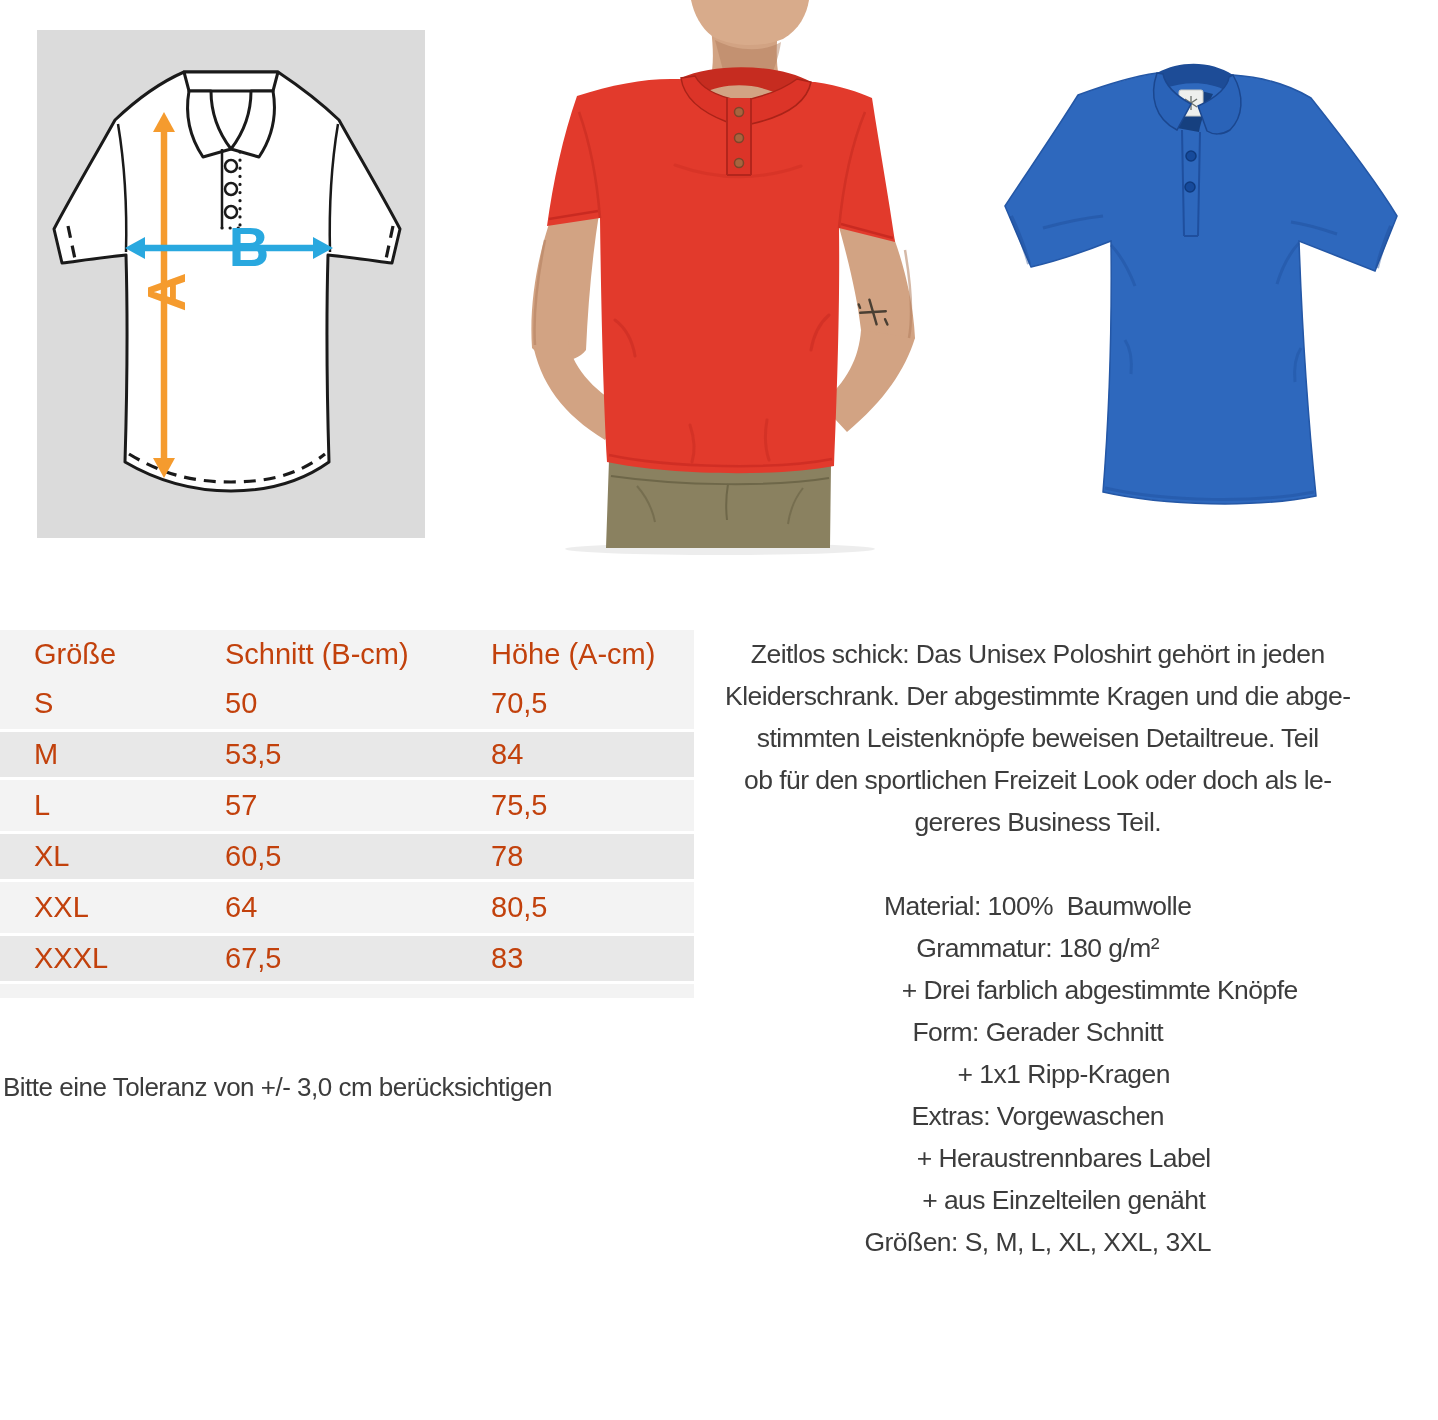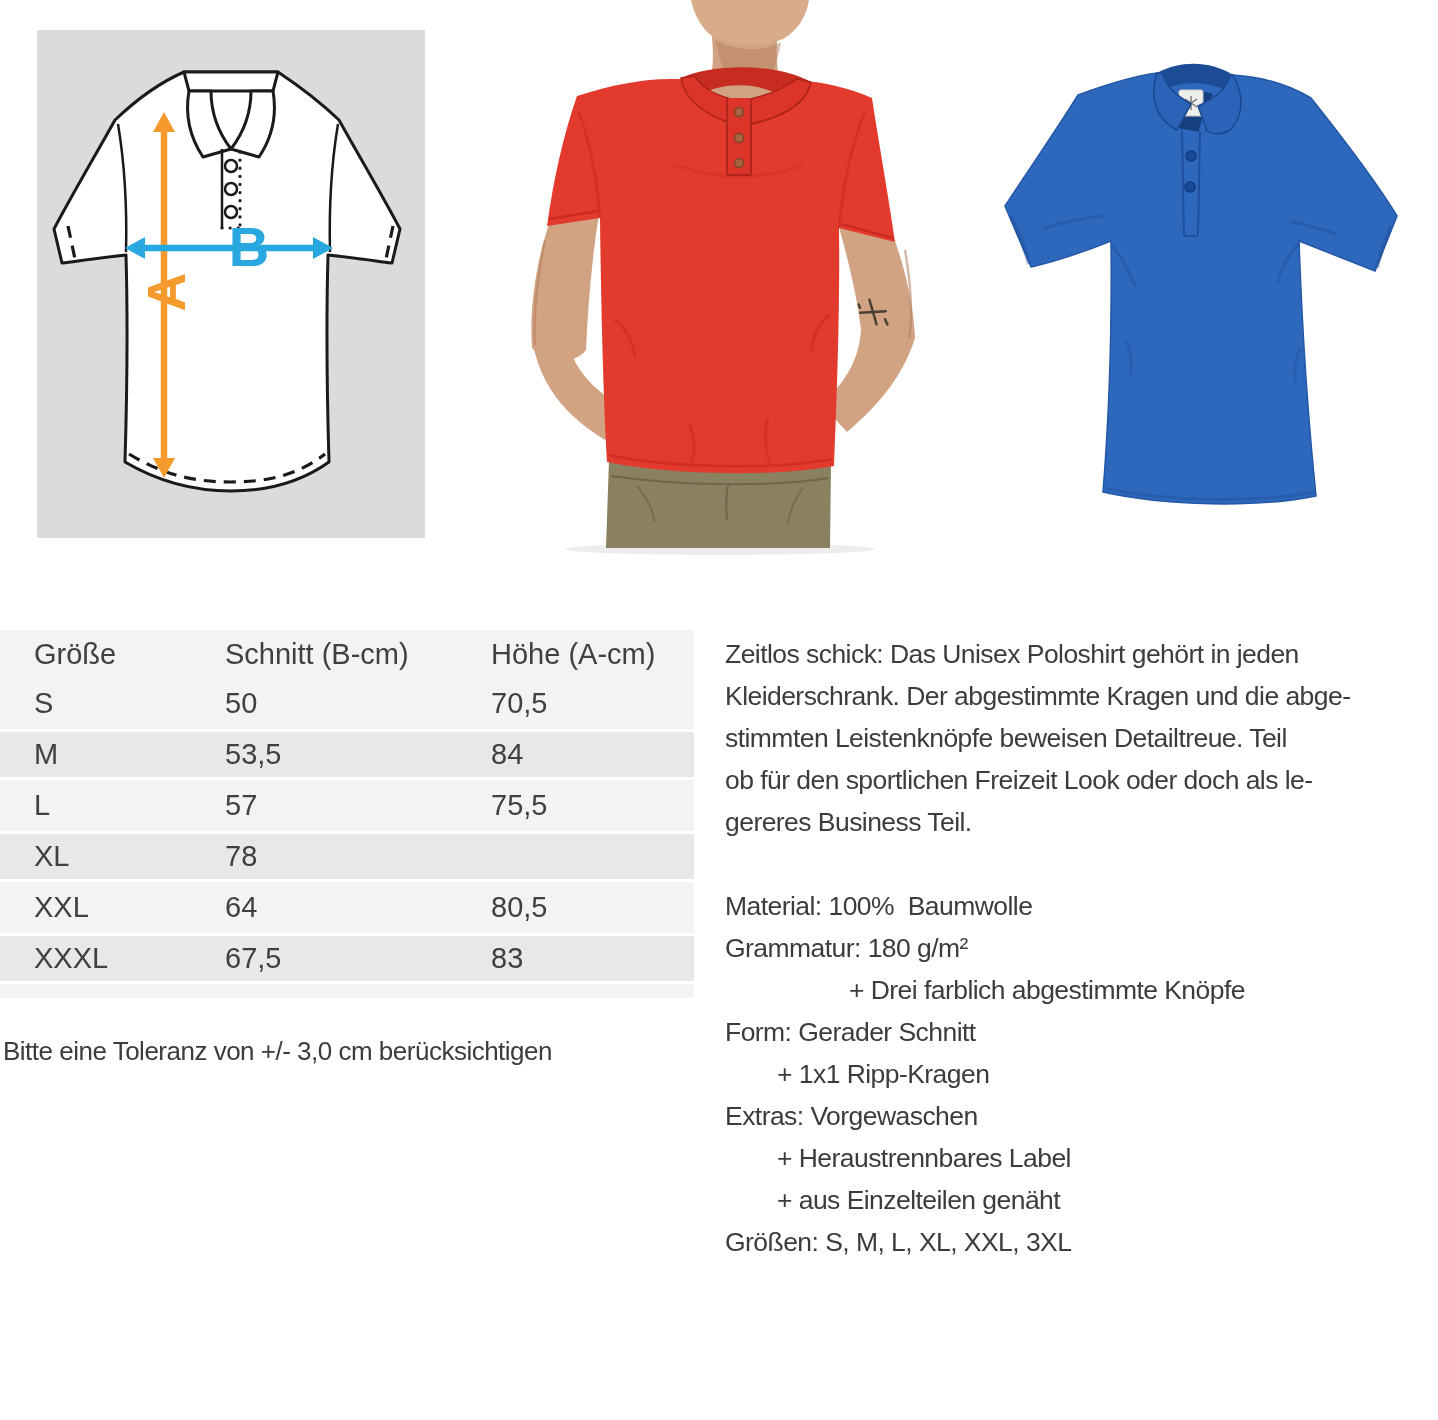--- a/index.html
+++ b/index.html
@@ -9,37 +9,37 @@
   
   .diagram-panel{position:absolute;left:37px;top:30px;width:388px;height:508px;background:#dbdbdb;}
   .diagram-panel svg{display:block;}
 
   
   .model-photo{position:absolute;left:485px;top:0;width:440px;height:555px;}
   .flat-photo{position:absolute;left:985px;top:40px;width:420px;height:470px;}
 
   
   .size-table{position:absolute;left:0;top:630px;width:694px;background:#f3f3f3;
-              padding-bottom:14px;color:#404040;font-size:29px;}
+              padding-bottom:14px;color:#c2410c;font-size:29px;}
   .t-row{display:flex;align-items:center;height:51px;box-sizing:border-box;background:#f3f3f3;}
   .t-row.t-head{height:48px;}
   .t-row.dark{background:#e8e8e8;border-top:3px solid #fff;border-bottom:3px solid #fff;}
   .cell{box-sizing:border-box;white-space:pre;}
   .c1{width:225px;padding-left:34px;}
   .c2{width:266px;}
   .c3{flex:1;}
 
   
-  .tolerance{position:absolute;left:3px;top:1036px;font-size:26px;color:#3c3c3c;
+  .tolerance{position:absolute;left:3px;top:1072px;font-size:26px;color:#3c3c3c;
              letter-spacing:-0.5px;white-space:pre;}
 
   
   .description{position:absolute;left:725px;top:633px;color:#3c3c3c;font-size:26.5px;
                letter-spacing:-0.55px;}
-  .d-line{height:42px;line-height:42px;white-space:pre;}
+  .d-line{height:42px;line-height:42px;white-space:pre;text-align:center;}
   .d-gap{height:42px;}
   .ind1{padding-left:52px;}
   .ind2{padding-left:124px;}
 </style>
 </head>
 <body>
 
 <div id="canvas">
 
   <div class="diagram-panel">
@@ -203,20 +203,21 @@
       <div class="cell c2">53,5</div>
       <div class="cell c3">84</div>
     </div>
     <div class="t-row">
       <div class="cell c1">L</div>
       <div class="cell c2">57</div>
       <div class="cell c3">75,5</div>
     </div>
     <div class="t-row dark">
       <div class="cell c1">XL</div>
+      <div class="cell c2">60,5</div>
       <div class="cell c3">78</div>
     </div>
     <div class="t-row">
       <div class="cell c1">XXL</div>
       <div class="cell c2">64</div>
       <div class="cell c3">80,5</div>
     </div>
     <div class="t-row dark">
       <div class="cell c1">XXXL</div>
       <div class="cell c2">67,5</div>

